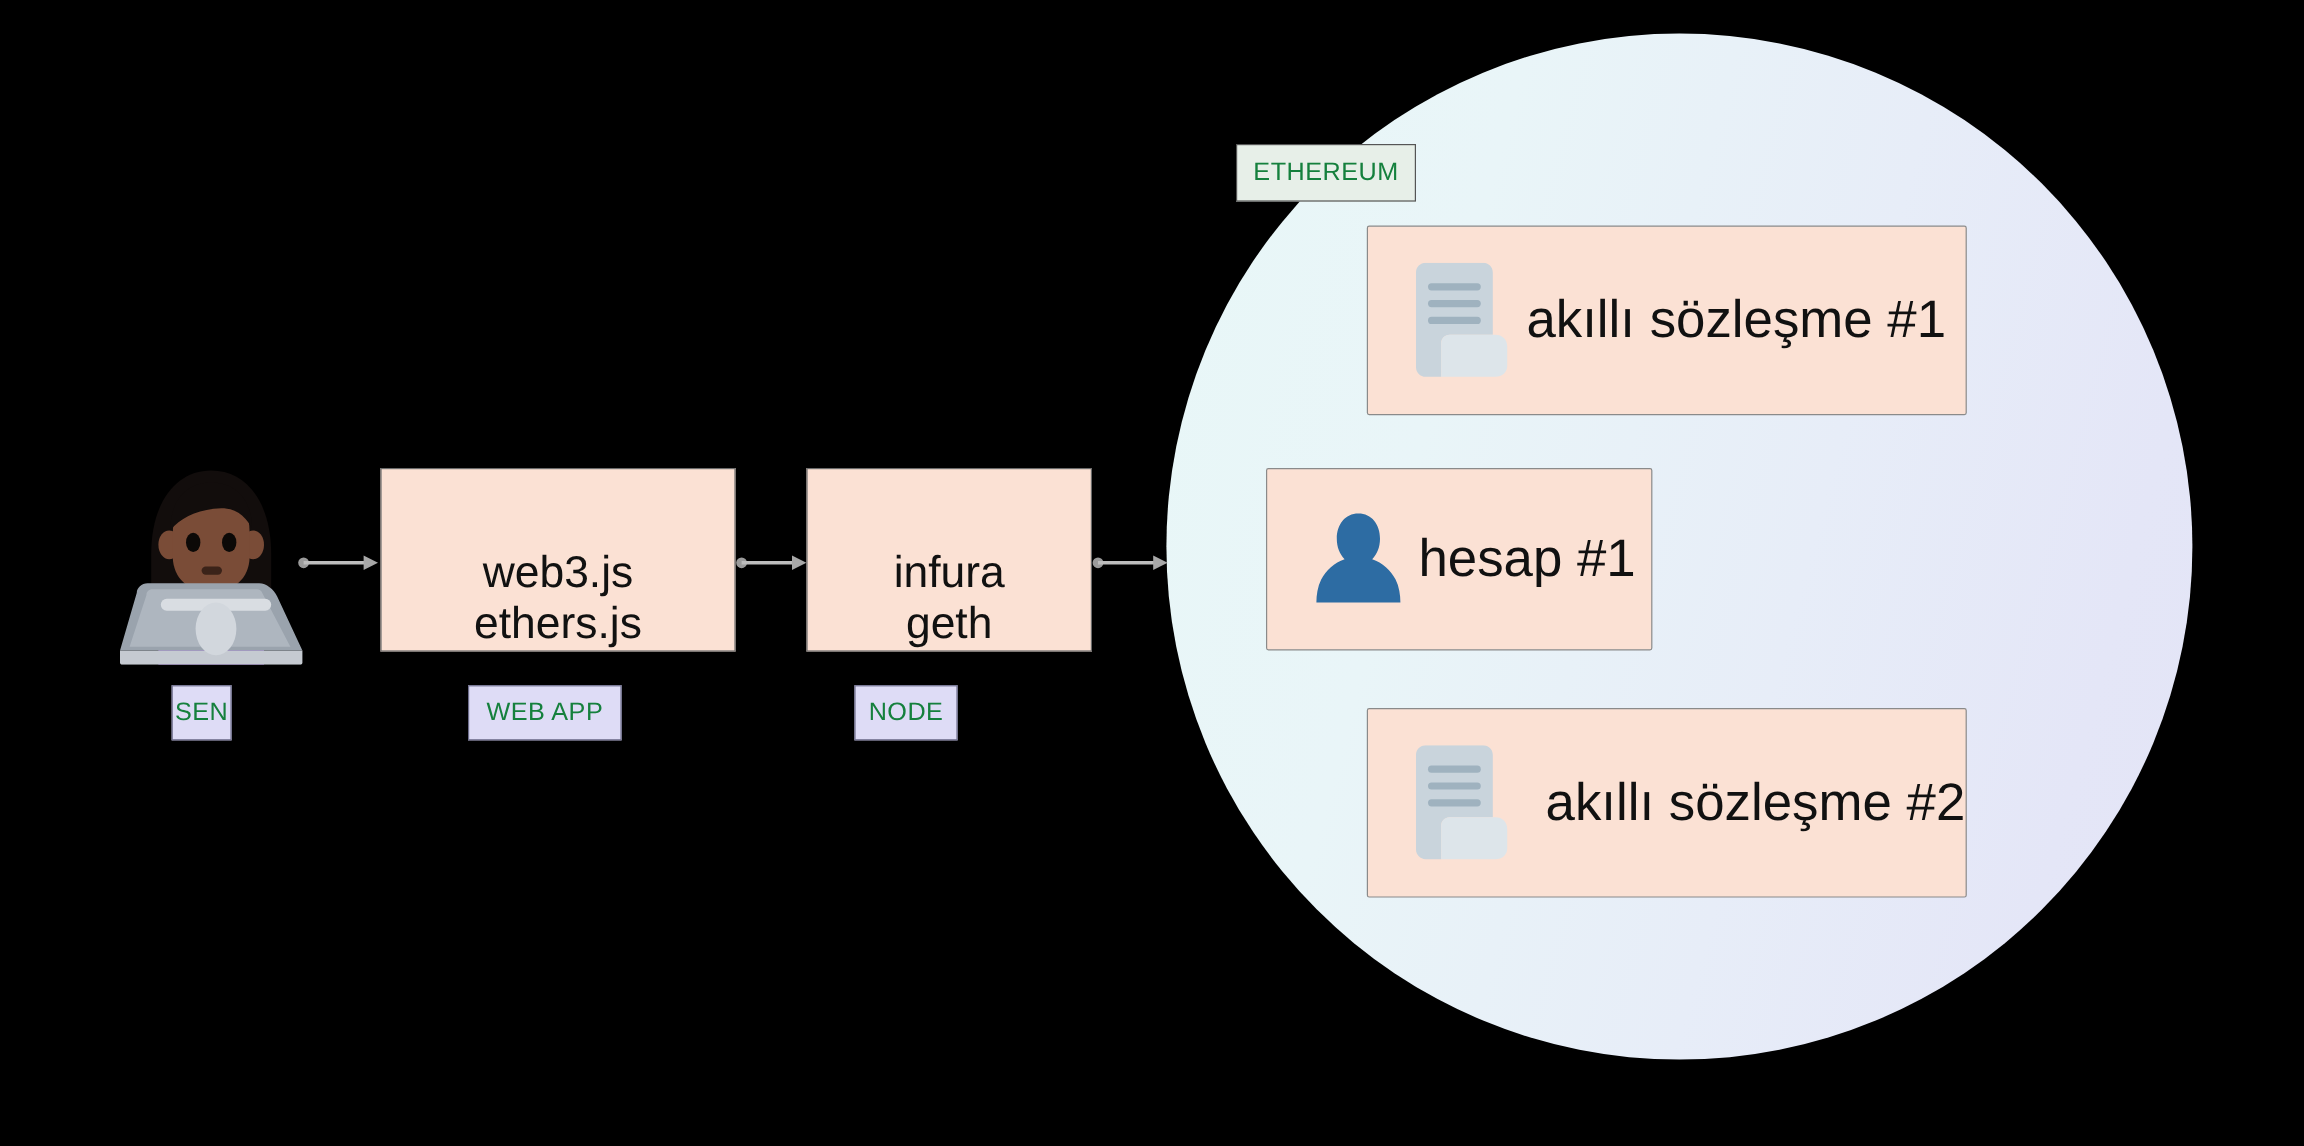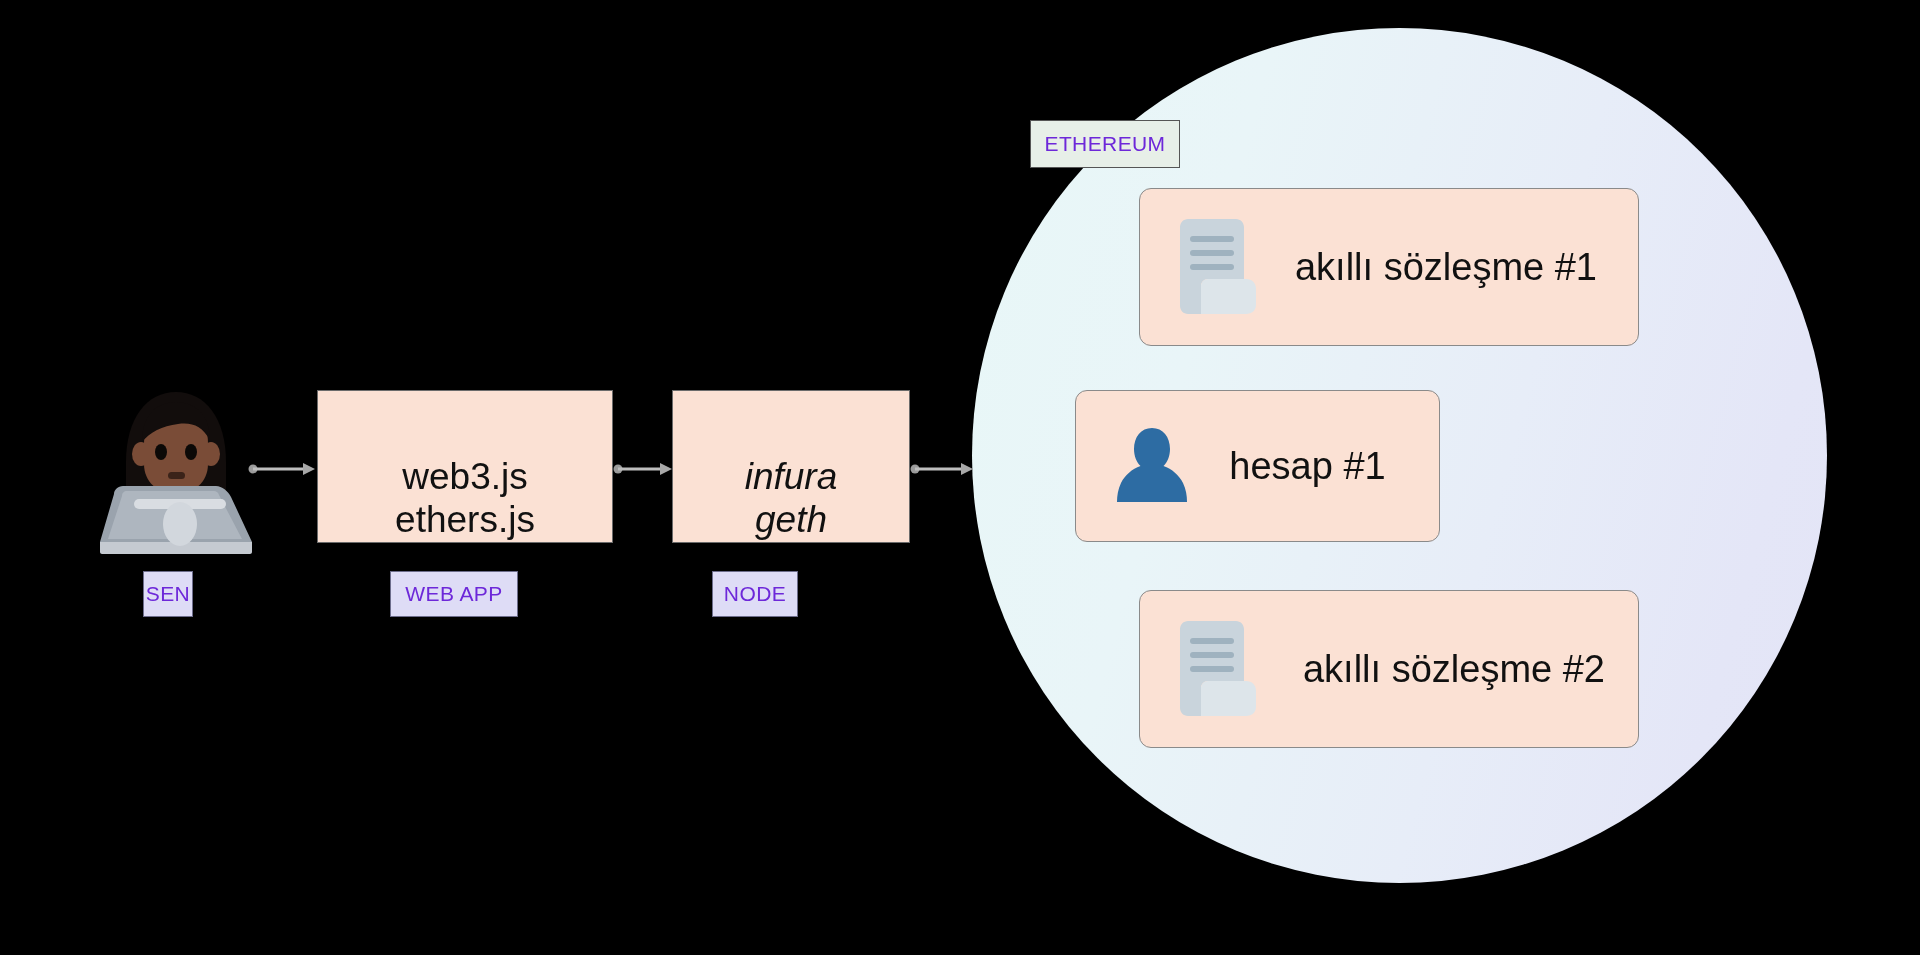--- a/index.html
+++ b/index.html
@@ -41,68 +41,68 @@
     color: #111111;
   }
   .node-box .stack-line {
     display: block;
     text-align: center;
     line-height: 1.18;
     white-space: nowrap;
   }
 
   .box-webapp { left: 317px; top: 390px; width: 296px; height: 153px; font-size: 37px; }
-  .box-node   { left: 672px; top: 390px; width: 238px; height: 153px; font-size: 37px; font-style: italic; }
+  .box-node   { left: 672px; top: 390px; width: 238px; height: 153px; font-size: 37px; }
 
   
   .card {
     position: absolute;
     box-sizing: border-box;
     background: #fbe1d4;
     border: 1px solid #8a8a8a;
-    border-radius: 12px;
+    border-radius: 2px;
     display: flex;
     align-items: center;
     color: #111111;
-    font-size: 38px;
+    font-size: 44px;
   }
   .card .card-icon {
     flex: 0 0 auto;
     display: flex;
     align-items: center;
     justify-content: center;
   }
   .card .card-label {
     flex: 1 1 auto;
     text-align: center;
     white-space: nowrap;
   }
 
   .card-contract1 { left: 1139px; top: 188px; width: 500px; height: 158px; }
-  .card-account   { left: 1055px; top: 390px; width: 365px; height: 152px; margin-left: 20px; }
+  .card-account   { left: 1055px; top: 390px; width: 322px; height: 152px; }
   .card-contract2 { left: 1139px; top: 590px; width: 500px; height: 158px; gap: 16px; }
 
   .card-contract1 .card-icon,
   .card-contract2 .card-icon { width: 110px; margin-left: 22px; }
   .card-account .card-icon   { width: 100px; margin-left: 26px; }
 
   .card-contract1 .card-label,
   .card-contract2 .card-label { padding-right: 18px; }
   .card-account .card-label   { padding-right: 26px; }
 
   
   .badge {
     position: absolute;
     box-sizing: border-box;
     display: flex;
     align-items: center;
     justify-content: center;
     font-size: 21px;
     letter-spacing: 0.4px;
-    color: #6d28d9;
+    color: #15803d;
     border: 1px solid #6d6d8c;
     background: #dedcf6;
     white-space: nowrap;
   }
   .badge-sen    { left: 143px; top: 571px; width: 50px;  height: 46px; }
   .badge-webapp { left: 390px; top: 571px; width: 128px; height: 46px; text-align: center; }
   .badge-node   { left: 712px; top: 571px; width: 86px;  height: 46px; }
   .badge-eth {
     left: 1030px; top: 120px; width: 150px; height: 48px;
     background: #e7efe8;

